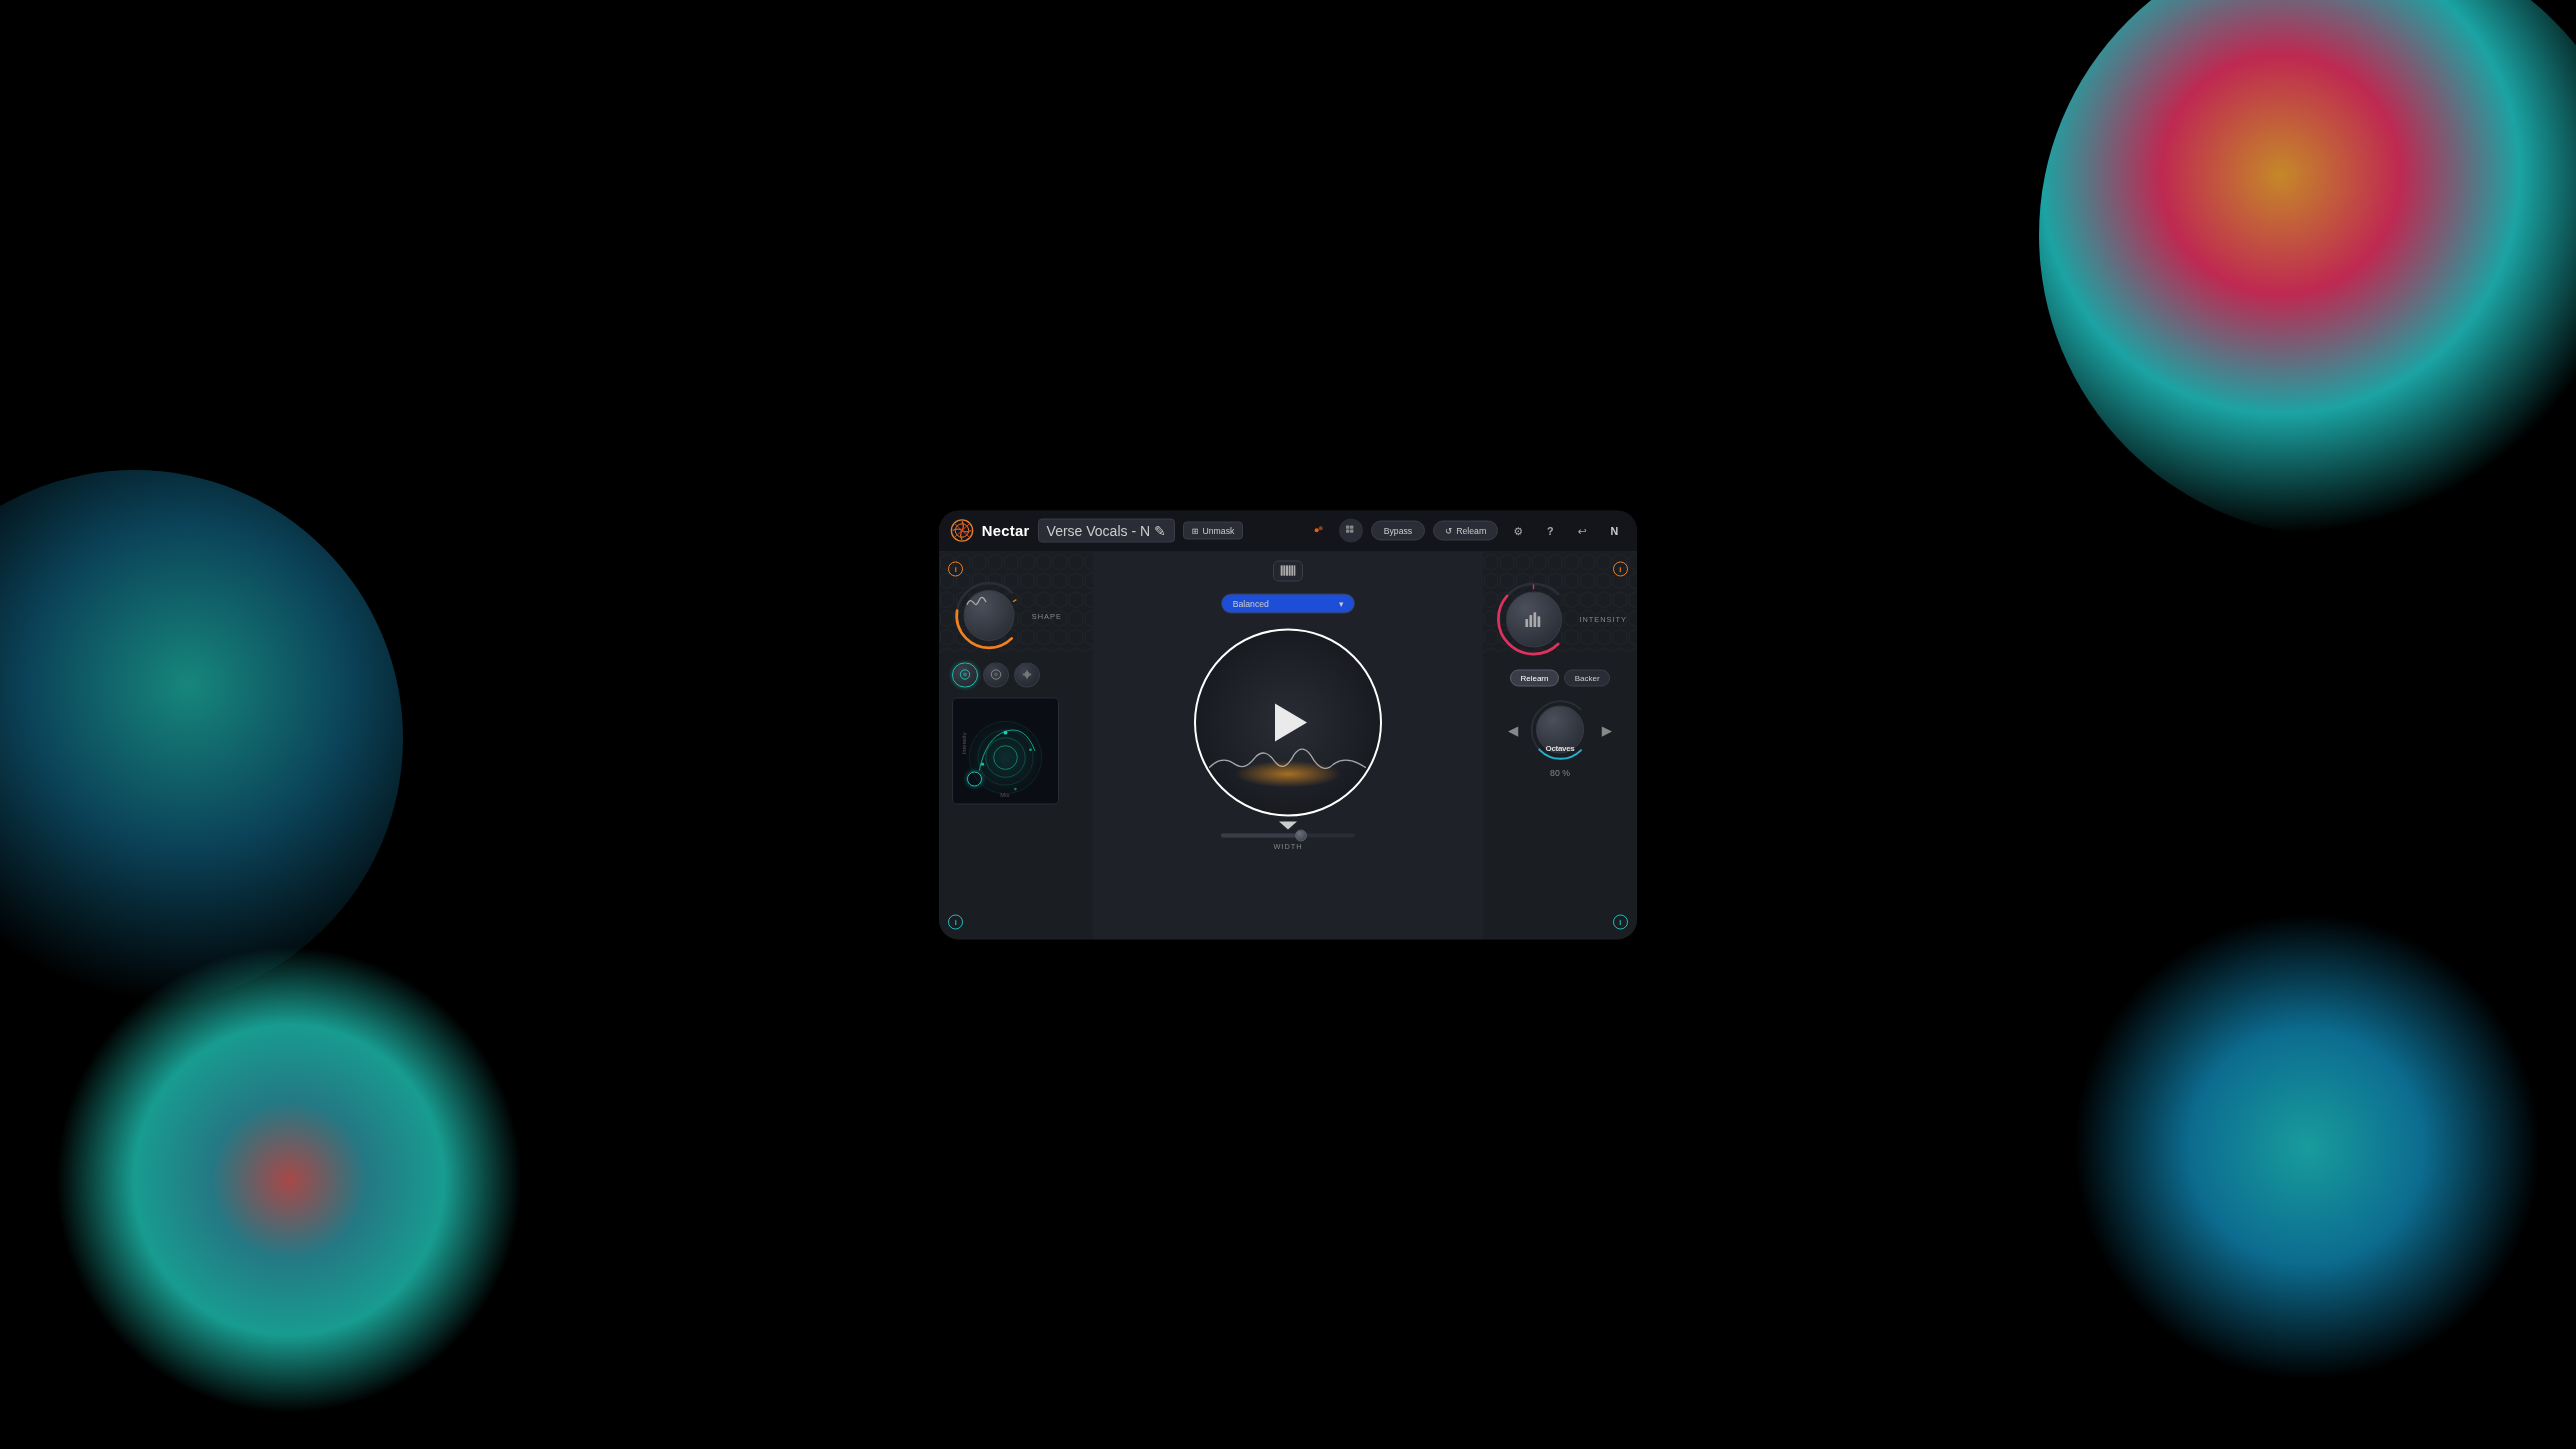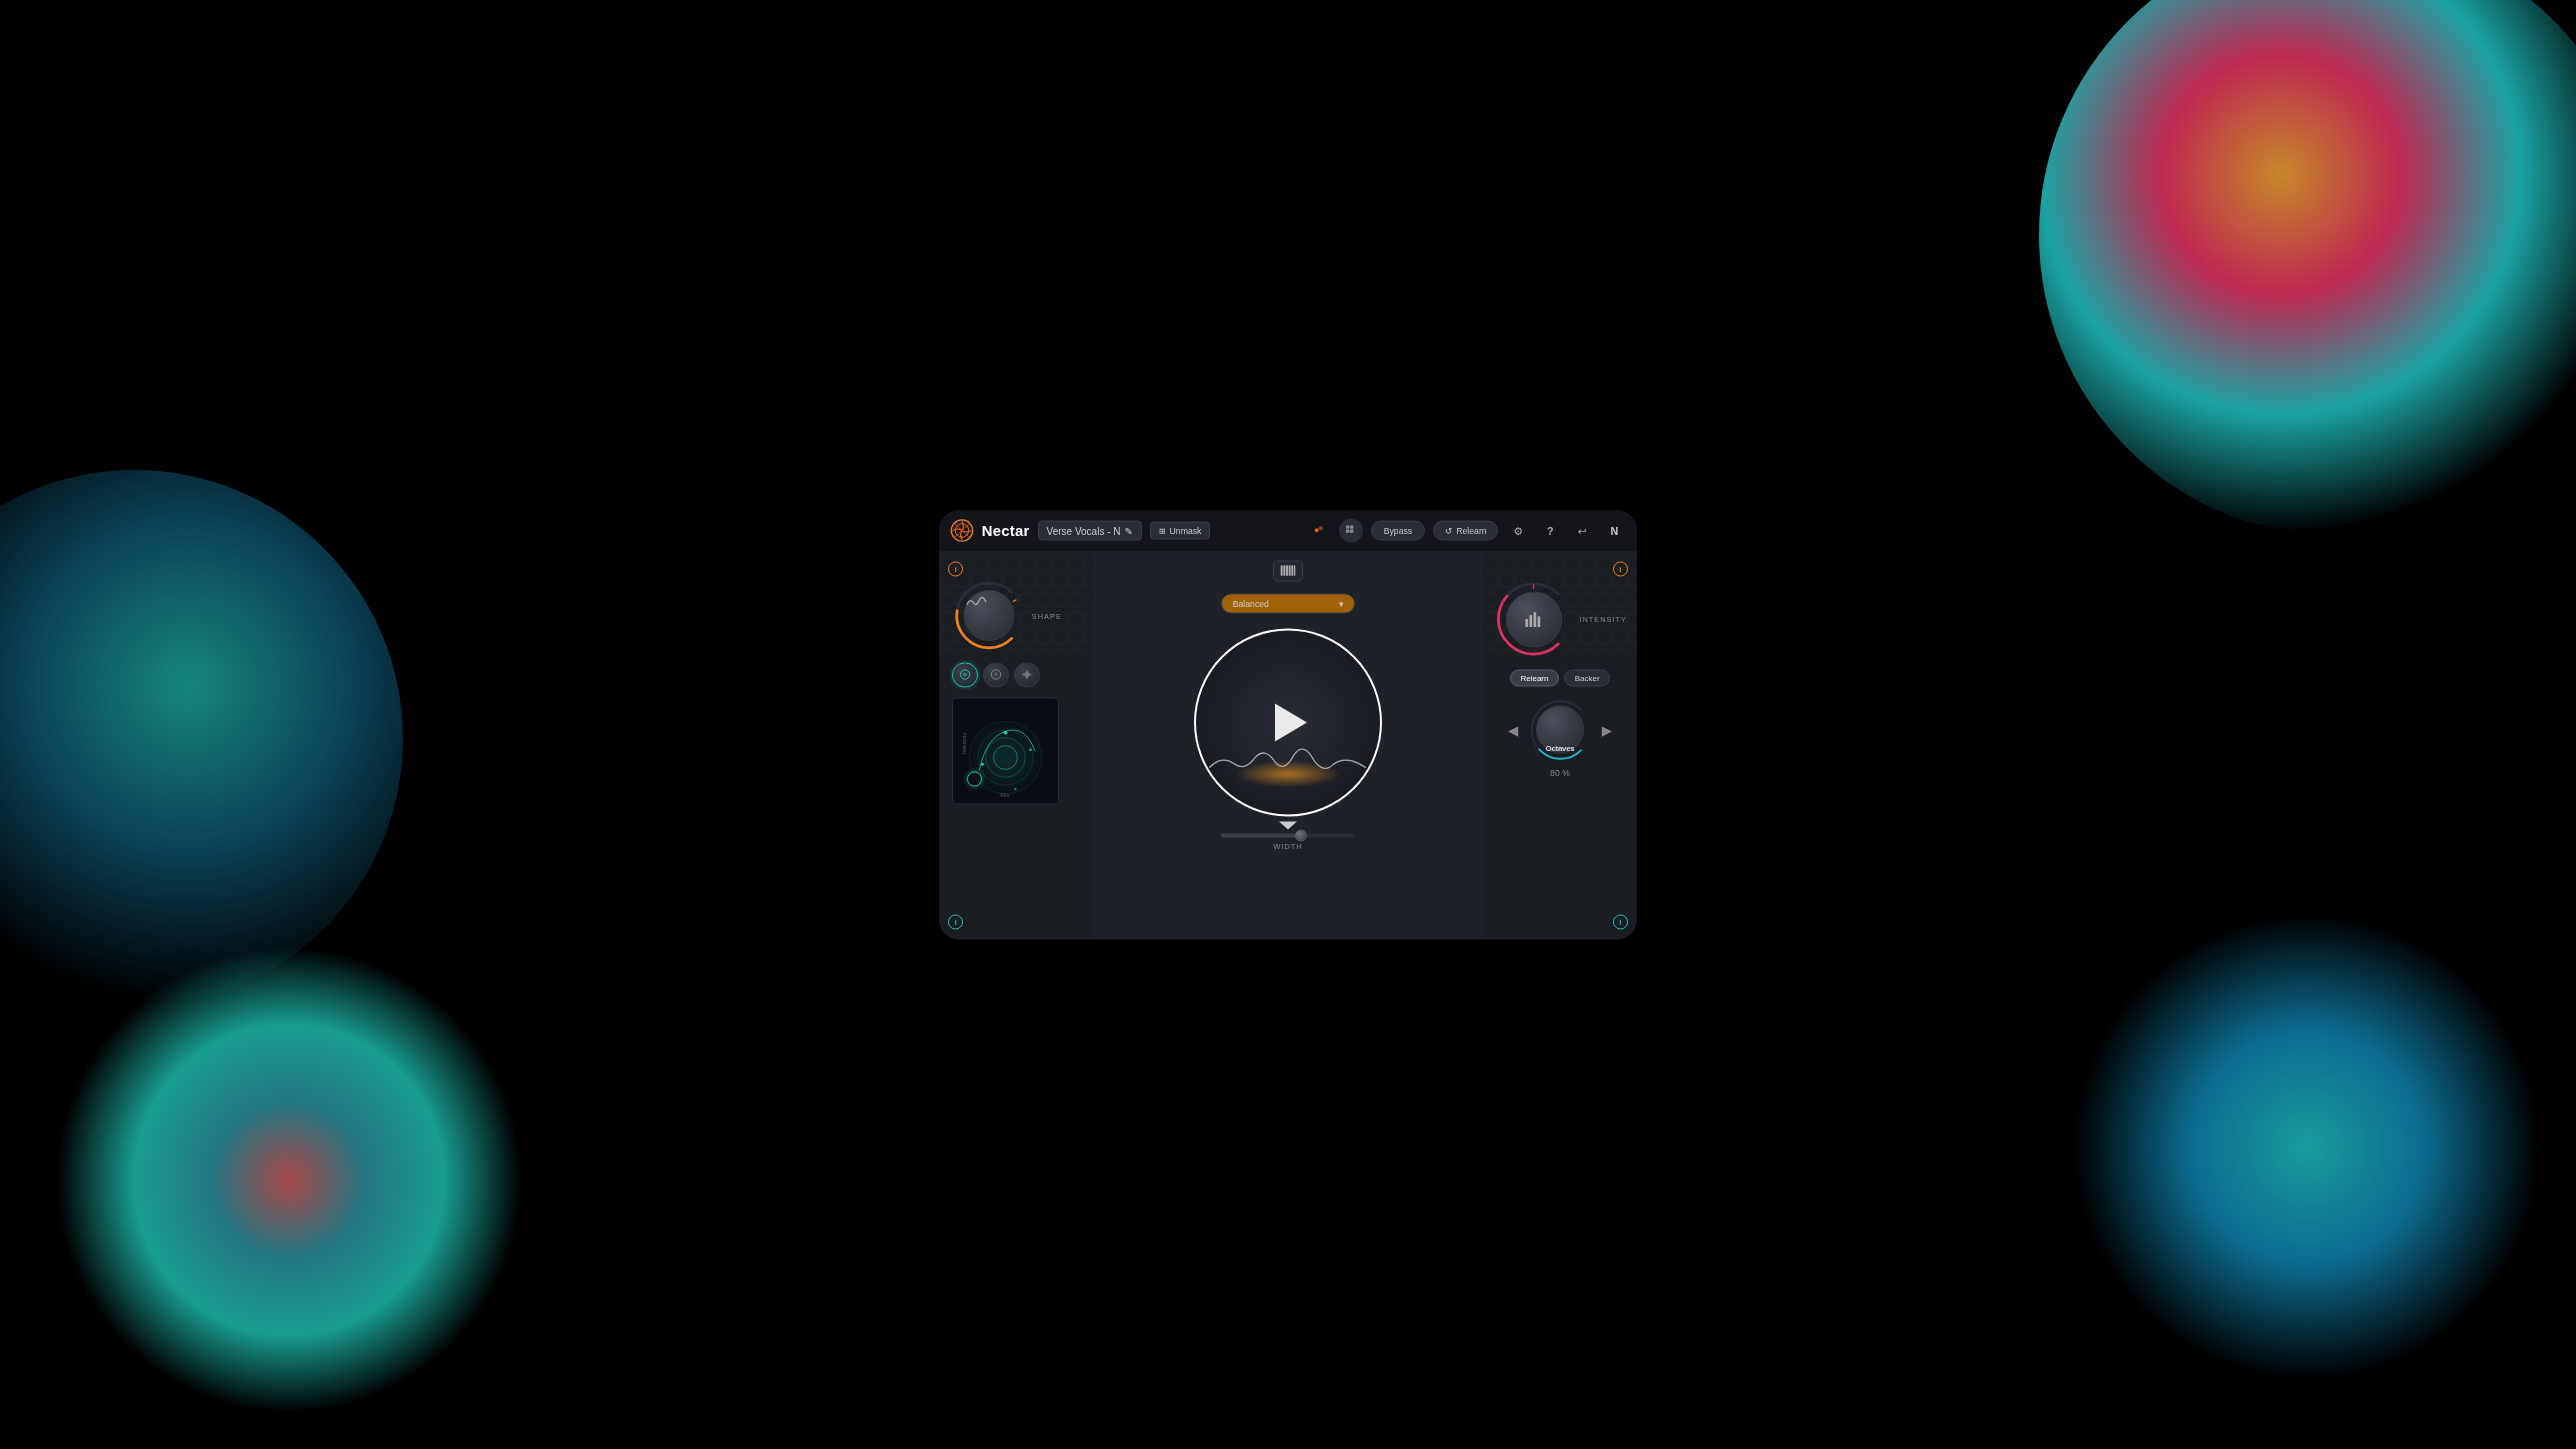--- a/index.html
+++ b/index.html
@@ -76,21 +76,21 @@
       font-weight: 600;
       color: #fff;
       letter-spacing: 0.3px;
     }
     .preset-btn {
       background: #2a2d35;
       border: 0.7px solid #3a3d48;
       border-radius: 4px;
       color: #ccc;
       padding: 3.4px 8px;
-      font-size: 10px;
+      font-size: 14px;
       cursor: pointer;
       display: flex;
       align-items: center;
       gap: 4px;
     }
     .unmask-btn {
       background: #2a2d35;
       border: 0.7px solid #3a3d48;
       border-radius: 4px;
       color: #ccc;
@@ -250,21 +250,21 @@
       border: 0.7px solid #3a3d48;
       border-radius: 5.4px;
       width: 29.5px; height: 21.5px;
       cursor: pointer;
       display: flex; align-items: center; justify-content: center;
       margin-bottom: 5.4px;
     }
 
     
     .mode-dropdown {
-      background: #a16207;
+      background: #1d4ed8;
       border: 0.7px solid #3a3d48;
       border-radius: 13.4px;
       padding: 4px 10.7px;
       color: #ccc;
       font-size: 8.7px;
       cursor: pointer;
       display: flex; align-items: center; gap: 5.4px;
       margin-bottom: 8px;
       width: 134px;
       justify-content: space-between;

